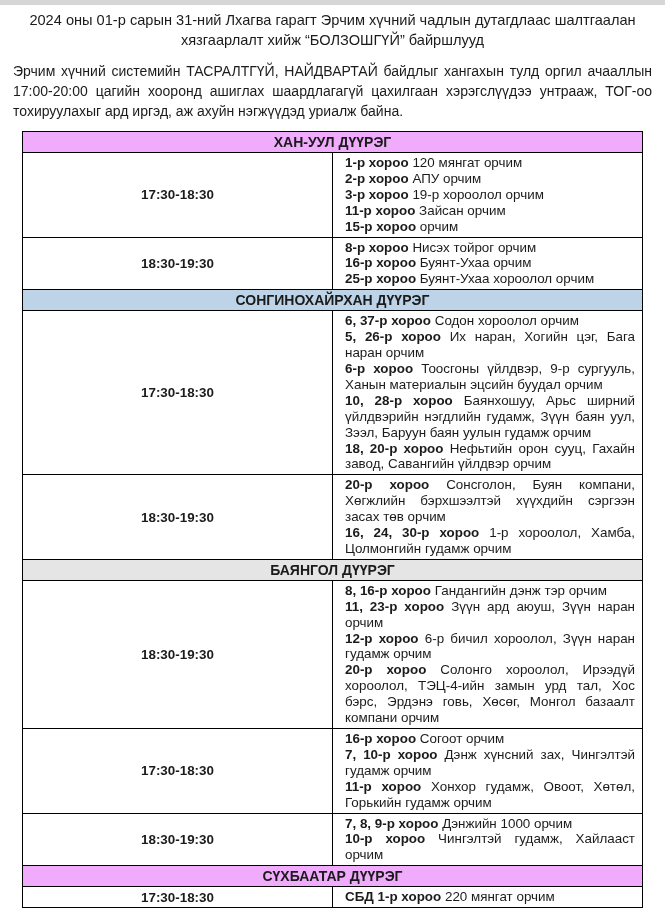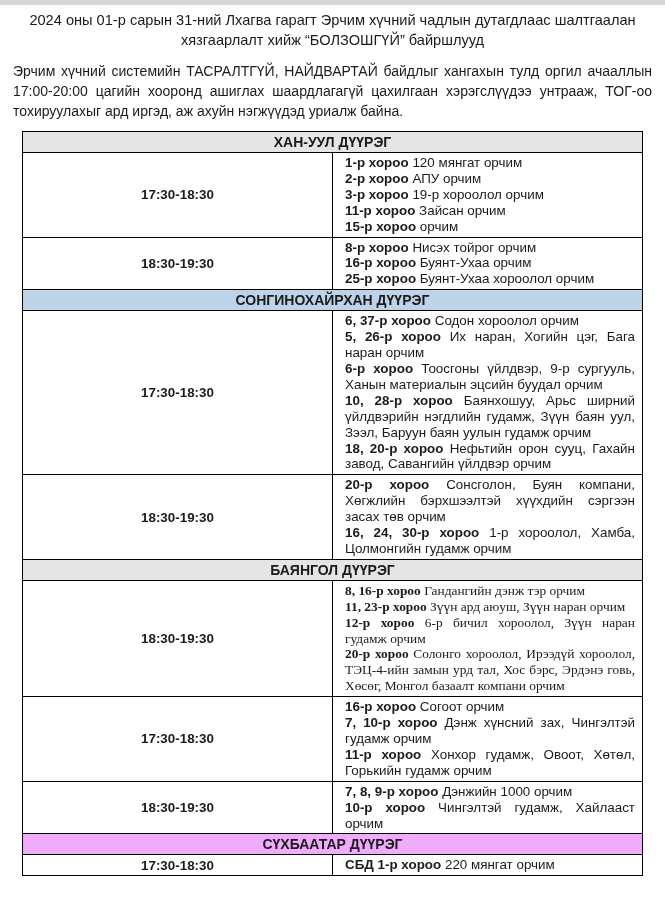--- a/index.html
+++ b/index.html
@@ -72,21 +72,21 @@
 
 <div class="title">
   <span>2024 оны 01-р сарын 31-ний Лхагва гарагт Эрчим хүчний чадлын дутагдлаас шалтгаалан хязгаарлалт хийж </span><b>“БОЛЗОШГҮЙ”</b><span> байршлууд</span>
 </div>
 
 <div class="intro">Эрчим хүчний системийн ТАСРАЛТГҮЙ, НАЙДВАРТАЙ байдлыг хангахын тулд оргил ачааллын 17:00-20:00 цагийн хооронд ашиглах шаардлагагүй цахилгаан хэрэгслүүдээ унтрааж, ТОГ-оо тохируулахыг ард иргэд, аж ахуйн нэгжүүдэд уриалж байна.</div>
 
 <table class="schedule">
   <tbody id="schedule-body">
       <tr>
-        <td colspan="2" class="district-cell" style="background: #e5e5e5; border-color: rgb(0, 0, 0);">ХАН-УУЛ ДҮҮРЭГ</td>
+        <td colspan="2" class="district-cell" style="background: #f0abfc; border-color: rgb(0, 0, 0);">ХАН-УУЛ ДҮҮРЭГ</td>
       </tr>
       <tr>
         <td class="time-cell" style="border-color: rgb(0, 0, 0);">17:30-18:30</td>
         <td class="entries-cell" style="border-color: rgb(0, 0, 0);">
           <div class="entry"><b>1-р хороо</b> <span>120 мянгат орчим</span></div>
           <div class="entry"><b>2-р хороо</b> <span>АПУ орчим</span></div>
           <div class="entry"><b>3-р хороо</b> <span>19-р хороолол орчим</span></div>
           <div class="entry"><b>11-р хороо</b> <span>Зайсан орчим</span></div>
           <div class="entry"><b>15-р хороо</b> <span>орчим</span></div>
         </td>
@@ -117,21 +117,21 @@
         <td class="entries-cell" style="border-color: rgb(0, 0, 0);">
           <div class="entry"><b>20-р хороо</b> <span>Сонсголон, Буян компани, Хөгжлийн бэрхшээлтэй хүүхдийн сэргээн засах төв орчим</span></div>
           <div class="entry"><b>16, 24, 30-р хороо</b> <span>1-р хороолол, Хамба, Цолмонгийн гудамж орчим</span></div>
         </td>
       </tr>
       <tr>
         <td colspan="2" class="district-cell" style="background: #e5e5e5; border-color: rgb(0, 0, 0);">БАЯНГОЛ ДҮҮРЭГ</td>
       </tr>
       <tr>
         <td class="time-cell" style="border-color: rgb(0, 0, 0);">18:30-19:30</td>
-        <td class="entries-cell" style="border-color: rgb(0, 0, 0); font-family: Liberation Serif, serif;">
+        <td class="entries-cell" style="border-color: rgb(0, 0, 0);">
           <div class="entry"><b>8, 16-р хороо</b> <span>Гандангийн дэнж тэр орчим</span></div>
           <div class="entry"><b>11, 23-р хороо</b> <span>Зүүн ард аюуш, Зүүн наран орчим</span></div>
           <div class="entry"><b>12-р хороо</b> <span>6-р бичил хороолол, Зүүн наран гудамж орчим</span></div>
           <div class="entry"><b>20-р хороо</b> <span>Солонго хороолол, Ирээдүй хороолол, ТЭЦ-4-ийн замын урд тал, Хос бэрс, Эрдэнэ говь, Хөсөг, Монгол базаалт компани орчим</span></div>
         </td>
       </tr>
       <tr>
         <td class="time-cell" style="border-color: rgb(0, 0, 0);">17:30-18:30</td>
         <td class="entries-cell" style="border-color: rgb(0, 0, 0);">
           <div class="entry"><b>16-р хороо</b> <span>Согоот орчим</span></div>

